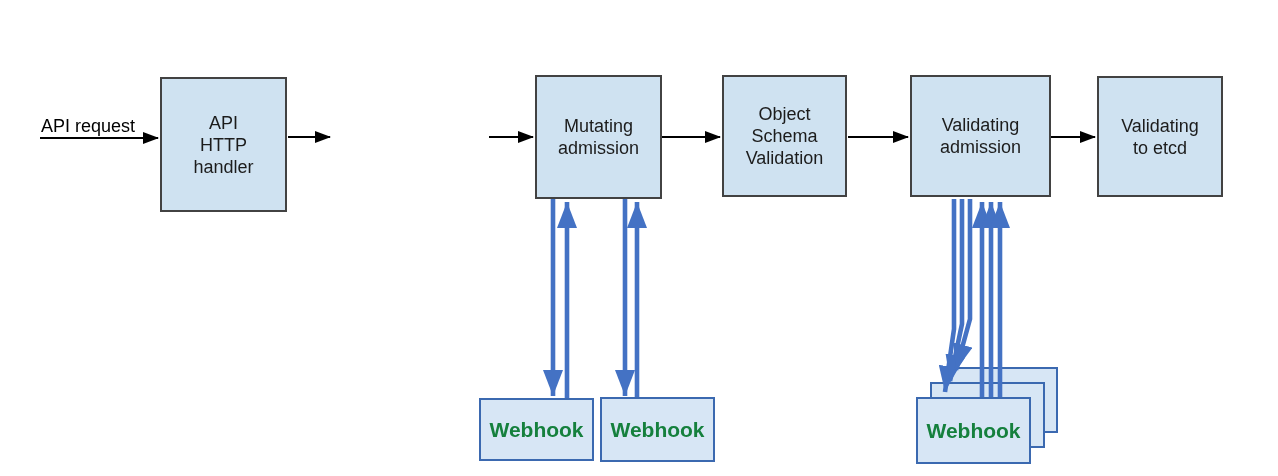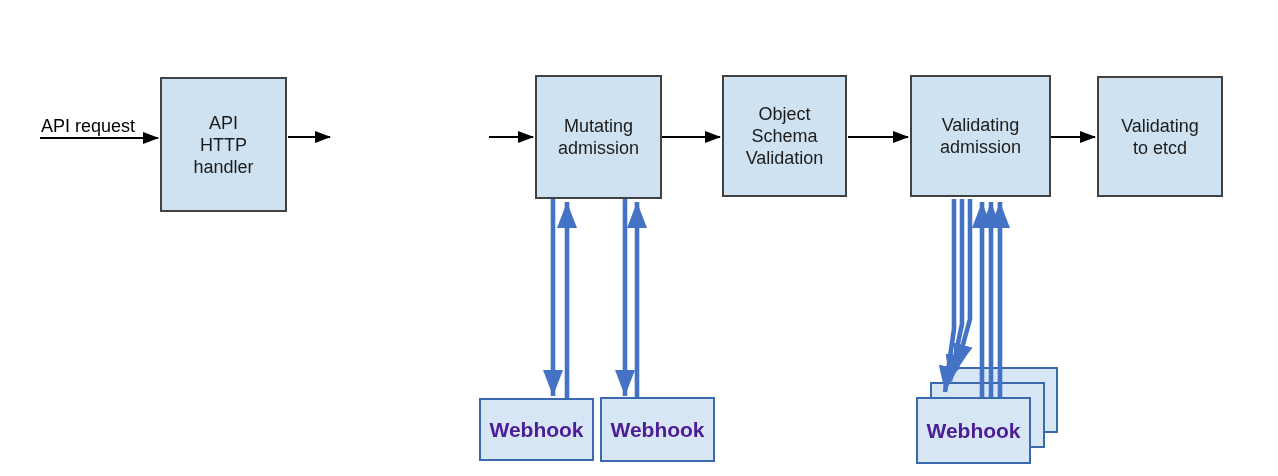--- a/index.html
+++ b/index.html
@@ -31,21 +31,21 @@
     position: absolute;
     box-sizing: border-box;
     background: #d7e6f5;
     border: 2.5px solid #3b69b0;
     display: flex;
     align-items: center;
     justify-content: center;
     text-align: center;
     font-size: 21px;
     font-weight: 700;
-    color: #4c1d95;
+    color: #15803d;
     z-index: 3;
   }
   .webhook-box.stack-under { z-index: 1; }
   #arrow-layer {
     position: absolute;
     left: 0; top: 0;
     width: 1278px; height: 476px;
     z-index: 2;
     pointer-events: none;
   }

